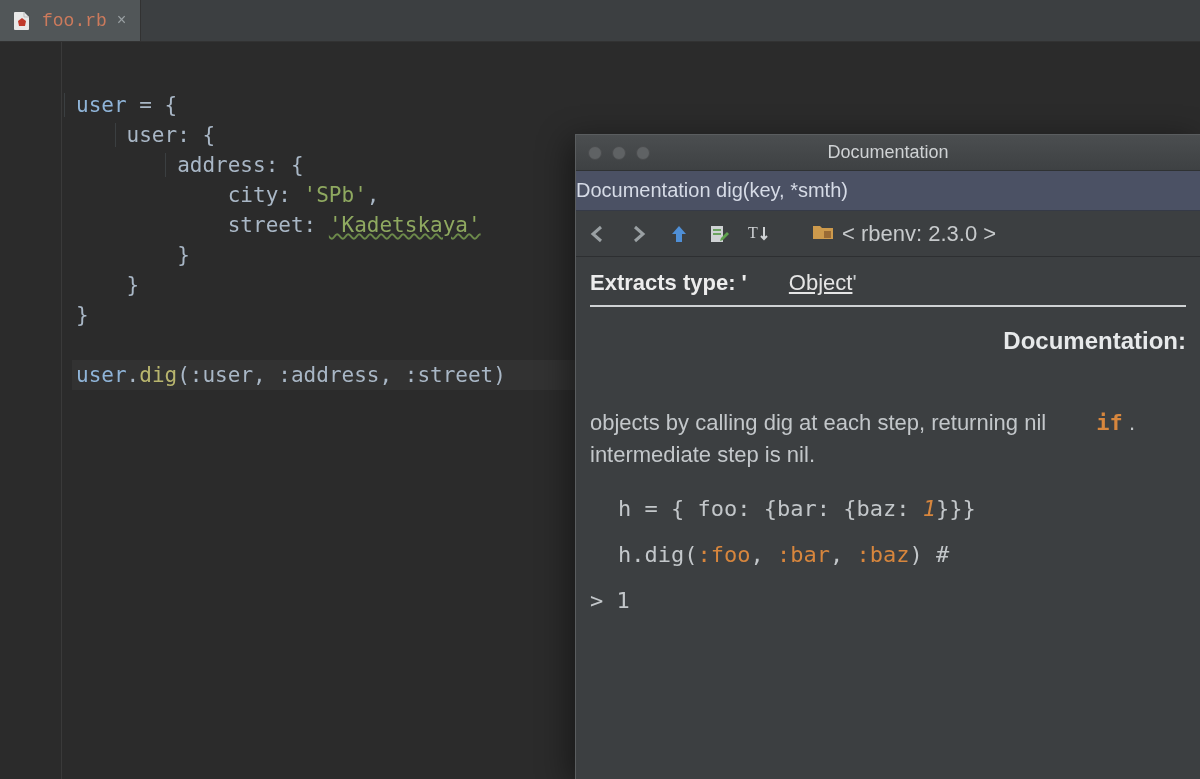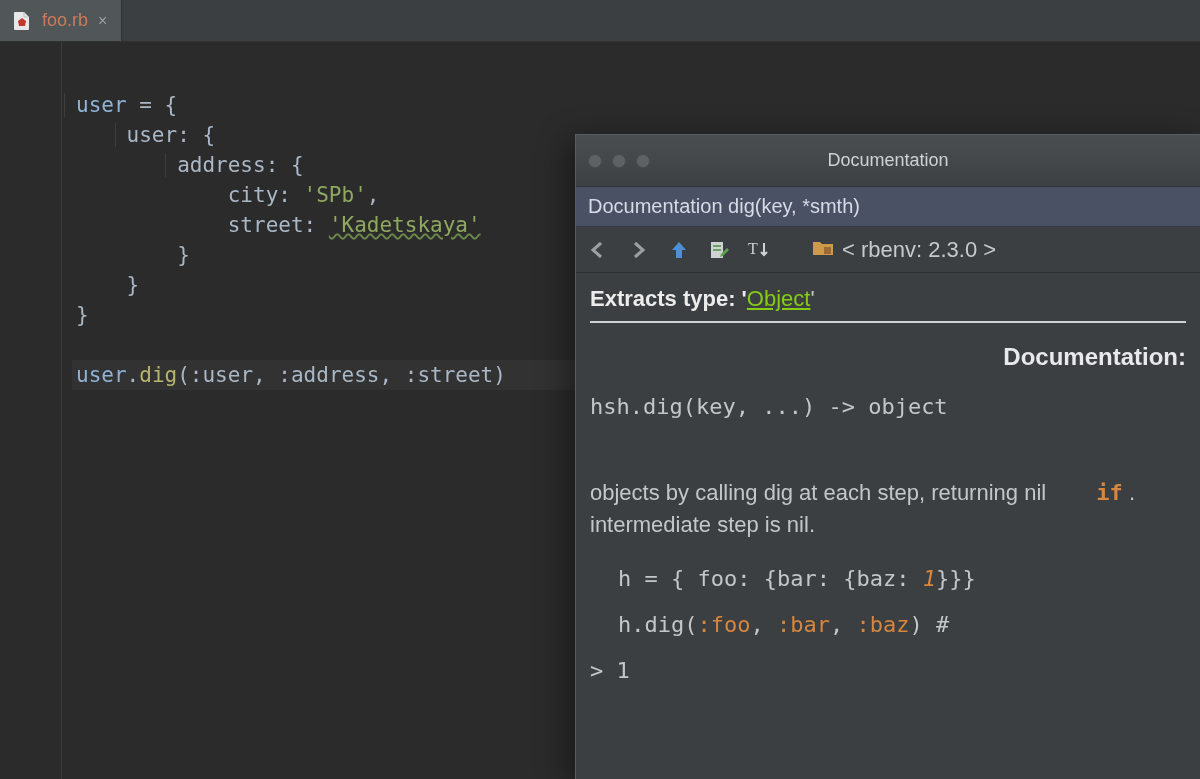--- a/index.html
+++ b/index.html
@@ -20,21 +20,21 @@
     display: flex;
     align-items: stretch;
   }
   .tab {
     display: flex;
     align-items: center;
     gap: 10px;
     padding: 0 14px 0 12px;
     background: #515658;
     border-right: 1px solid #323232;
-    font-family: Liberation Sans, sans-serif;
+    font-family: Liberation Mono, monospace;
     font-size: 18px;
     color: #bbbbbb;
   }
   .tab .name { color: #cc7a5c; }
   .tab-icon {
     width: 20px; height: 20px;
     display: inline-flex; align-items: center; justify-content: center;
   }
   .tab-icon svg { display:block; }
   .close-x {
@@ -89,21 +89,21 @@
     background: #3c3f41;
     border-top: 1px solid #5a5d5f;
     border-left: 1px solid #5a5d5f;
     box-shadow: -6px 6px 30px rgba(0,0,0,.45);
     display: flex;
     flex-direction: column;
     font-family: "Lucida Grande","Helvetica Neue",sans-serif;
     overflow: hidden;
   }
   .doc-titlebar {
-    height: 52px;
+    height: 36px;
     background: linear-gradient(#4b4e50,#3e4143);
     border-bottom: 1px solid #2f3233;
     display: flex;
     align-items: center;
     position: relative;
     font-size: 18px;
     color: #cfd2d4;
     font-family: "Lucida Grande","Helvetica Neue",sans-serif;
   }
   .traffic {
@@ -112,21 +112,21 @@
   .traffic span {
     width: 14px; height: 14px; border-radius: 50%;
     background: #5f6264; border:1px solid #4a4c4e;
   }
   .doc-titlebar .title {
     position:absolute; left:0; right:0; text-align:center; pointer-events:none;
   }
   .doc-subtitle {
     background: #4b5164;
     color: #d6dbe6;
-    padding: 8px 12px;
+    padding: 8px 0;
     font-size: 20px;
     border-bottom: 1px solid #353a47;
   }
   .doc-toolbar {
     height: 46px;
     background: #3c3f41;
     border-bottom: 1px solid #2d2f31;
     display: flex;
     align-items: center;
     gap: 18px;
@@ -157,21 +157,21 @@
   }
   .mono { font-family: "Menlo","Consolas",monospace; }
   .sig-line { margin-bottom: 12px; color:#cfd2d4; }
   .sig-line b { color:#f0f2f3; font-weight:700; }
   .inferred {
     border-bottom: 2px solid #cfd2d4;
     padding-bottom: 6px;
     margin-bottom: 18px;
   }
   .inferred b { color:#ececec; font-weight:700; }
-  .inferred a { color:#84cc16; text-decoration: underline; }
+  .inferred a { color:#e5e5e5; text-decoration: underline; margin-left: 42px; }
   .sec-h { font-weight:700; color:#e7e9ea; margin-bottom: 18px; font-size:24px;text-align:right;}
   .syntax { margin: 6px 0 22px 0; }
   .para { margin-bottom: 22px; }
   .kw2 { color:#d7863d; font-weight:700;margin-left:44px; }
   .ex { padding-left: 28px; margin-bottom: 14px; }
   .ex .num { color:#d7863d; font-style: italic; }
   .ex .sym { color:#d7863d; font-weight:400; }
   .prompt-line { margin-top: 14px; }
 </style>
 </head>
@@ -262,21 +262,20 @@
   </div>
 
   <div class="doc-body">
 
     <div class="inferred">
       <b>Extracts type: '</b><a href="#">Object</a><span>'</span>
     </div>
 
     <div class="sec-h">Documentation:</div>
 
-    <div class="syntax mono">hsh.dig(key, ...) -&gt; object</div>
 
     <div class="para">
       <br>
       <span>objects by calling dig at each step, returning nil </span><span class="kw2 mono">if</span><span> .</span><br>
       <span>intermediate step is nil.</span>
     </div>
 
     <div class="ex mono">
       <span>h = { foo: {bar: {baz: </span><span class="num">1</span><span>}}}</span>
     </div>

